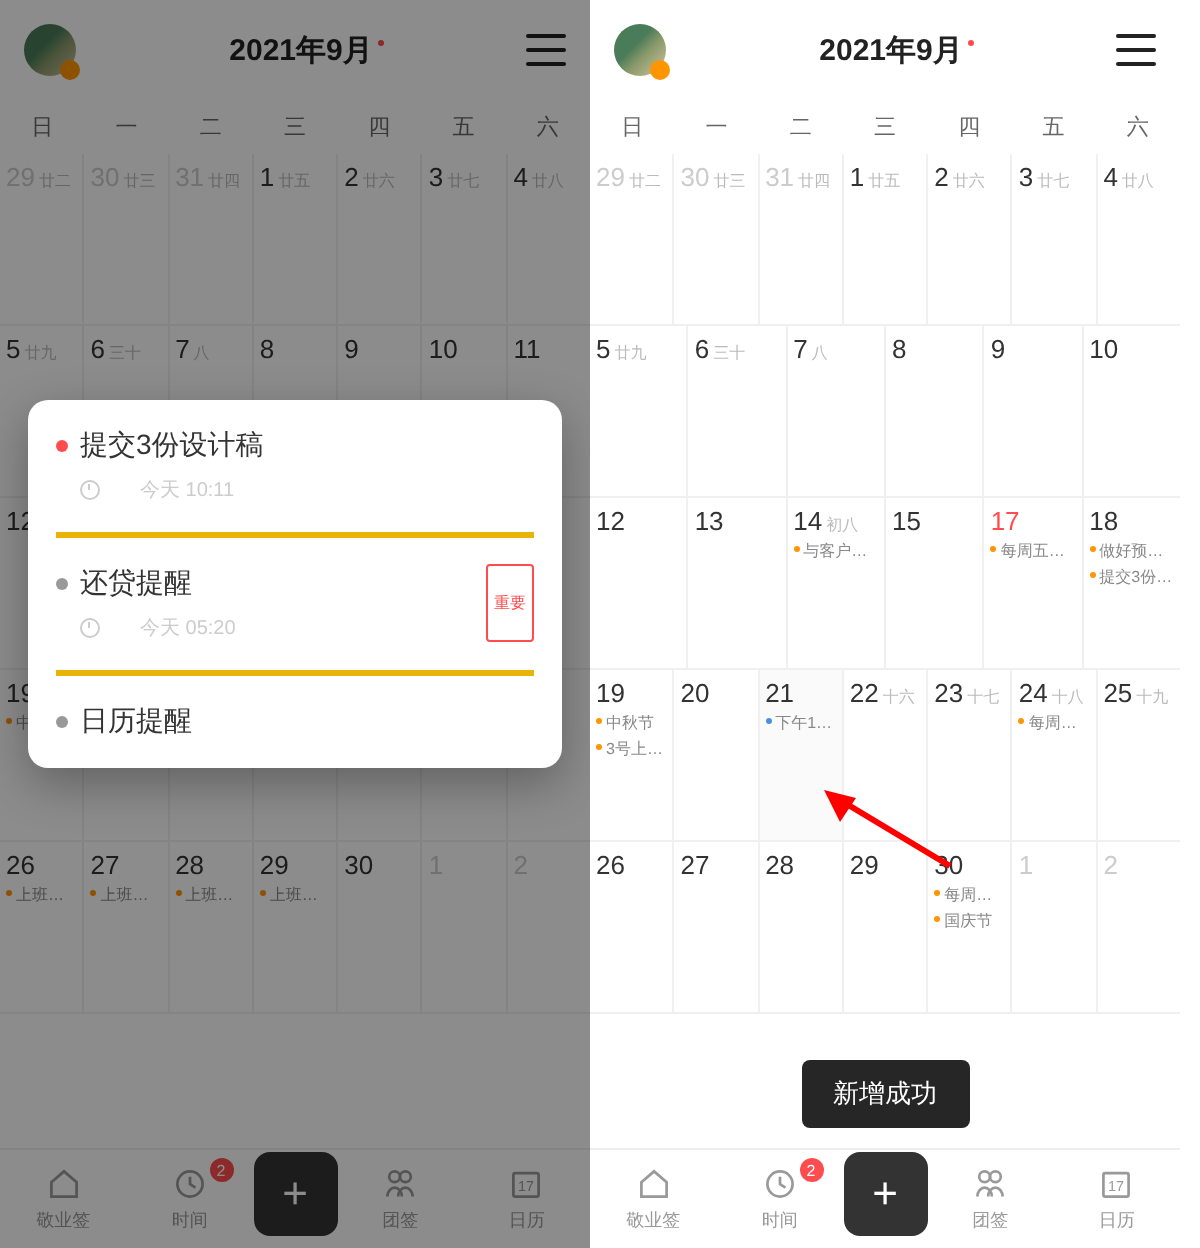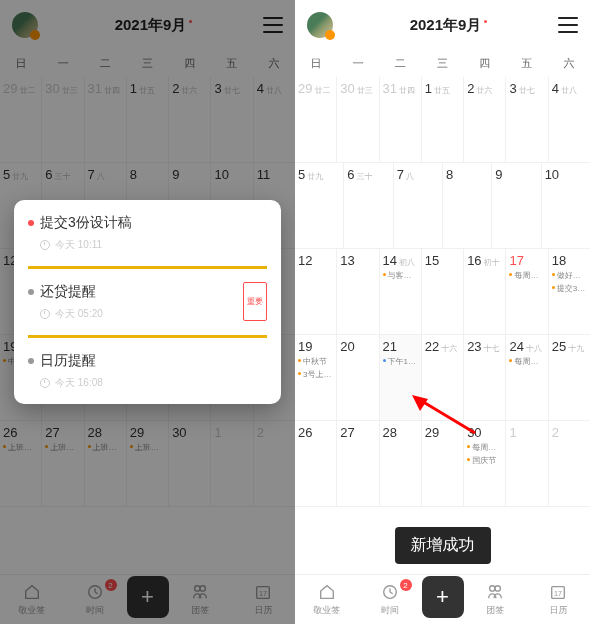--- a/index.html
+++ b/index.html
@@ -21,36 +21,36 @@
 .cell:last-child{border-right:none}
 .cell .dn{font-size:13px;color:#333;display:inline-block}
 .cell .dn.muted{color:#ccc}
 .cell .dn.red{color:#ff4d4f}
 .cell .lunar{font-size:8px;color:#bbb;margin-left:2px}
 .cell .evt{font-size:8px;color:#888;margin-top:2px;white-space:nowrap;overflow:hidden;text-overflow:ellipsis;position:relative;padding-left:5px}
 .cell .evt::before{content:"";position:absolute;left:0;top:3px;width:3px;height:3px;border-radius:50%;background:#ff9500}
 .cell .evt.blue::before{background:#4a90e2}
 .cell.today{background:#fafafa}
 .arrow{position:absolute;width:70px;height:40px;pointer-events:none}
-.toast{position:absolute;bottom:60px;left:50%;transform:translateX(-50%);background:rgba(0,0,0,0.85);color:#fff;font-size:16px;padding:8px 16px;border-radius:4px}
+.toast{position:absolute;bottom:60px;left:50%;transform:translateX(-50%);background:rgba(0,0,0,0.85);color:#fff;font-size:13px;padding:8px 16px;border-radius:4px}
 .tabbar{position:absolute;bottom:0;left:0;right:0;height:50px;display:flex;align-items:center;border-top:1px solid #eee;background:#fff}
 .tab{flex:1;display:flex;flex-direction:column;align-items:center;gap:2px;font-size:9px;color:#999;position:relative}
 .tab .ico{width:20px;height:20px;display:flex;align-items:center;justify-content:center}
 .tab-add{width:42px;height:42px;border-radius:8px;background:#333;display:flex;align-items:center;justify-content:center;color:#fff;font-size:22px;margin-top:-6px}
 .badge{position:absolute;top:-3px;right:10px;background:#ff4d4f;color:#fff;font-size:8px;width:12px;height:12px;border-radius:6px;display:flex;align-items:center;justify-content:center}
 .dimmer{position:absolute;inset:0;background:rgba(0,0,0,0.45)}
 .popup{position:absolute;top:200px;left:14px;right:14px;background:#fff;border-radius:10px;box-shadow:0 8px 24px rgba(0,0,0,0.3);padding:0 14px}
 .popup-item{padding:14px 0;border-bottom:3px solid #eab308;position:relative}
 .popup-item:last-child{border-bottom:none}
 .popup-item .ttl{font-size:14px;color:#333;position:relative;padding-left:12px}
 .popup-item .ttl::before{content:"";position:absolute;left:0;top:6px;width:6px;height:6px;border-radius:50%}
 .popup-item:nth-child(1) .ttl::before{background:#ff4d4f}
 .popup-item:nth-child(2) .ttl::before{background:#999}
 .popup-item:nth-child(3) .ttl::before{background:#999}
-.popup-item .time{font-size:10px;color:#ccc;margin-top:6px;padding-left:12px;display:flex;align-items:center;gap:5px}
+.popup-item .time{font-size:10px;color:#ccc;margin-top:6px;padding-left:12px;display:flex;align-items:center;gap:20px}
 .popup-item .tag{position:absolute;right:0;bottom:14px;font-size:8px;color:#ff4d4f;border:1px solid #ff4d4f;padding:13px 3px;border-radius:2px}
 .clock-ico{width:10px;height:10px;border:1px solid #ccc;border-radius:50%;position:relative;display:inline-block}
 .clock-ico::after{content:"";position:absolute;top:1px;left:3px;width:1px;height:3px;background:#ccc}
 .pane-left .header,.pane-left .weekdays,.pane-left .grid,.pane-left .tabbar{filter:brightness(1)}
 </style>
 </head>
 <body>
 
 <div class="pane pane-left">
   <div class="header">
@@ -170,24 +170,20 @@
       <div class="popup-item">
         <div class="ttl">还贷提醒</div>
         <div class="time">
           <span class="clock-ico"></span>
           <span>今天 05:20</span>
         </div>
         <span class="tag">重要</span>
       </div>
       <div class="popup-item">
         <div class="ttl">日历提醒</div>
-        <div class="time">
-          <span class="clock-ico"></span>
-          <span>今天 16:08</span>
-        </div>
       </div>
     </div>
 </div>
 
 <div class="pane pane-right">
   <div class="header">
     <div class="avatar"></div>
     <div class="header-title">2021年9月</div>
     <div class="menu-icon">
         <span></span>
@@ -220,21 +216,20 @@
         <div class="cell"><span class="dn">7</span><span class="lunar">八</span></div>
         <div class="cell"><span class="dn">8</span></div>
         <div class="cell"><span class="dn">9</span></div>
         <div class="cell"><span class="dn">10</span></div>
       </div>
       <div class="row">
         <div class="cell"><span class="dn">12</span></div>
         <div class="cell"><span class="dn">13</span></div>
         <div class="cell"><span class="dn">14</span><span class="lunar">初八</span><div class="evt">与客户对…</div></div>
         <div class="cell"><span class="dn">15</span></div>
-        <div class="cell"><span class="dn">16</span><span class="lunar">初十</span></div>
         <div class="cell"><span class="dn red">17</span><div class="evt">每周五提…</div></div>
         <div class="cell"><span class="dn">18</span><div class="evt">做好预习…</div><div class="evt">提交3份…</div></div>
       </div>
       <div class="row">
         <div class="cell"><span class="dn">19</span><div class="evt">中秋节</div><div class="evt">3号上午…</div></div>
         <div class="cell"><span class="dn">20</span></div>
         <div class="cell today"><span class="dn">21</span><div class="evt blue">下午10…</div></div>
         <div class="cell"><span class="dn">22</span><span class="lunar">十六</span></div>
         <div class="cell"><span class="dn">23</span><span class="lunar">十七</span></div>
         <div class="cell"><span class="dn">24</span><span class="lunar">十八</span><div class="evt">每周五提…</div></div>

